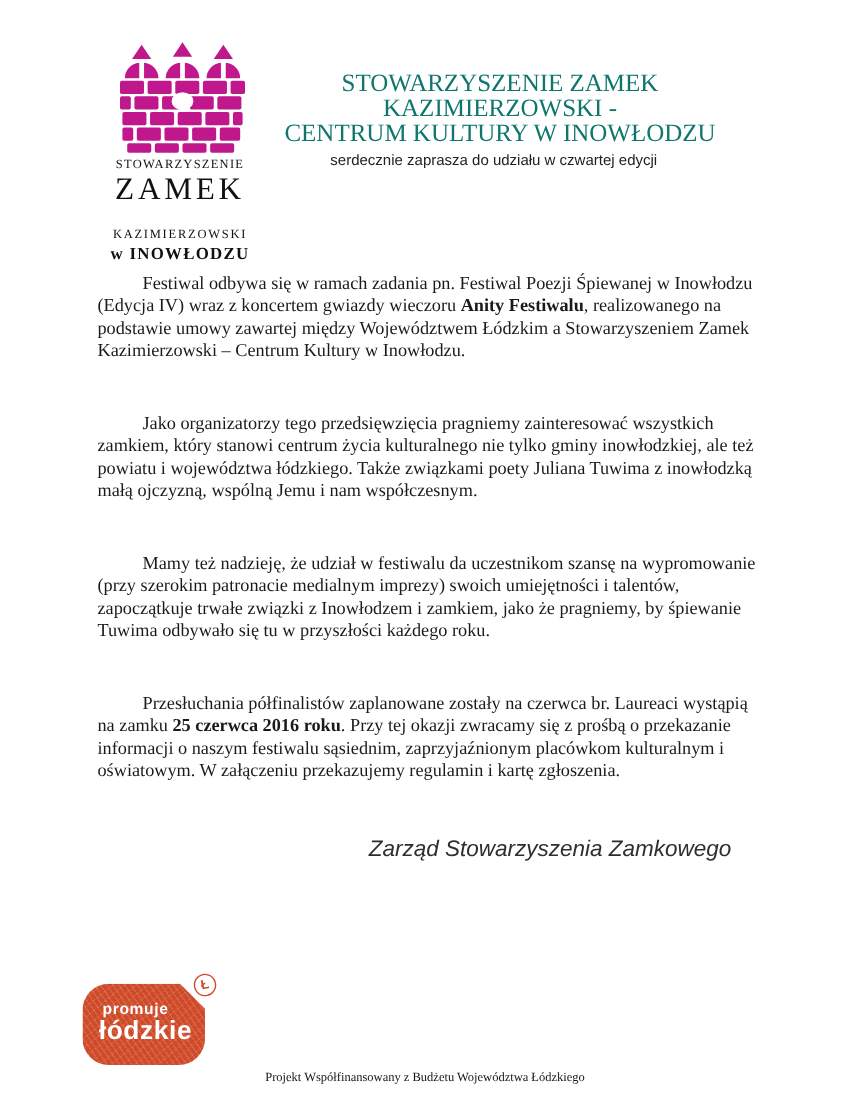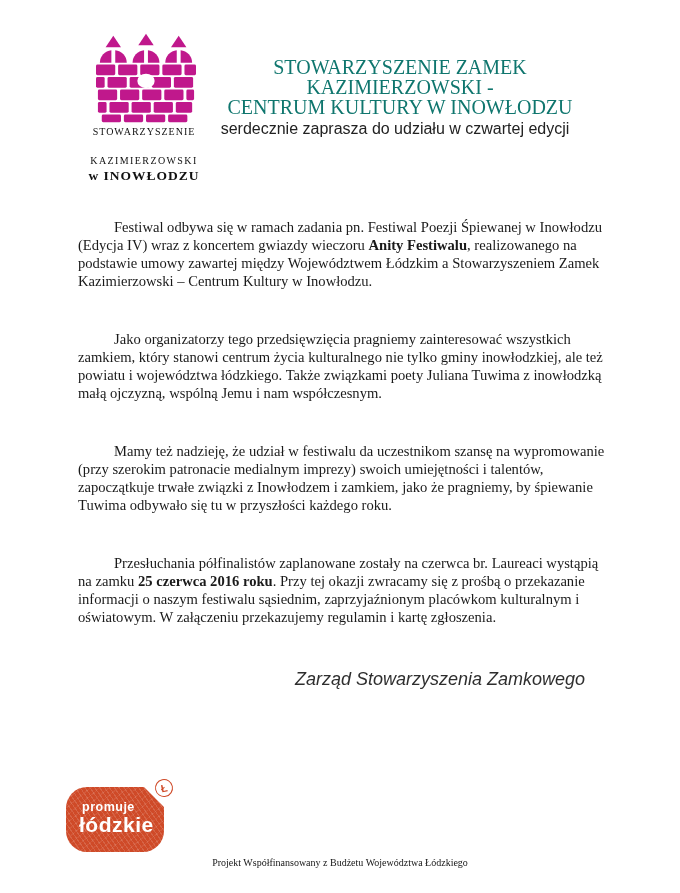--- a/index.html
+++ b/index.html
@@ -31,21 +31,21 @@
   .logo-caption .l4{font-size:13.5px;letter-spacing:1px;margin-top:3px;font-weight:600;}
   
   .doc-title{
     position:absolute;left:190px;top:57px;width:420px;
     text-align:center;font-size:20px;line-height:20px;color:#0f766e;
   }
   .doc-invite{
     position:absolute;left:178px;top:119px;width:434px;
     text-align:center;
     font-family:"Liberation Sans", sans-serif;
-    font-size:16px;line-height:19px;color:#222;
+    font-size:12px;line-height:19px;color:#222;
   }
   
   .para{
     position:absolute;left:78px;width:528px;
     font-size:14.6px;line-height:17.9px;
     text-indent:36px;color:var(--ink);
   }
   .para b{font-weight:bold;}
   #p1{top:219px;} #p2{top:331px;} #p3{top:443px;} #p4{top:555px;}
   
@@ -136,20 +136,21 @@
         <rect class="brick" x="6" y="84" width="20" height="8" rx="1.5"></rect>
         <rect class="brick" x="29" y="84" width="20" height="8" rx="1.5"></rect>
         <rect class="brick" x="52" y="84" width="20" height="8" rx="1.5"></rect>
         <rect class="brick" x="75" y="84" width="20" height="8" rx="1.5"></rect>
       </g>
     </svg>
   </div>
 
   <div class="logo-caption">
     <div class="l1">STOWARZYSZENIE</div>
+    <div class="l2">ZAMEK</div>
     <div class="l3">KAZIMIERZOWSKI</div>
     <div class="l4">w INOWŁODZU</div>
   </div>
 
   <div class="doc-title">
     <div>STOWARZYSZENIE ZAMEK KAZIMIERZOWSKI -</div>
     <div>CENTRUM KULTURY W INOWŁODZU</div>
   </div>
 
   <div class="doc-invite">

